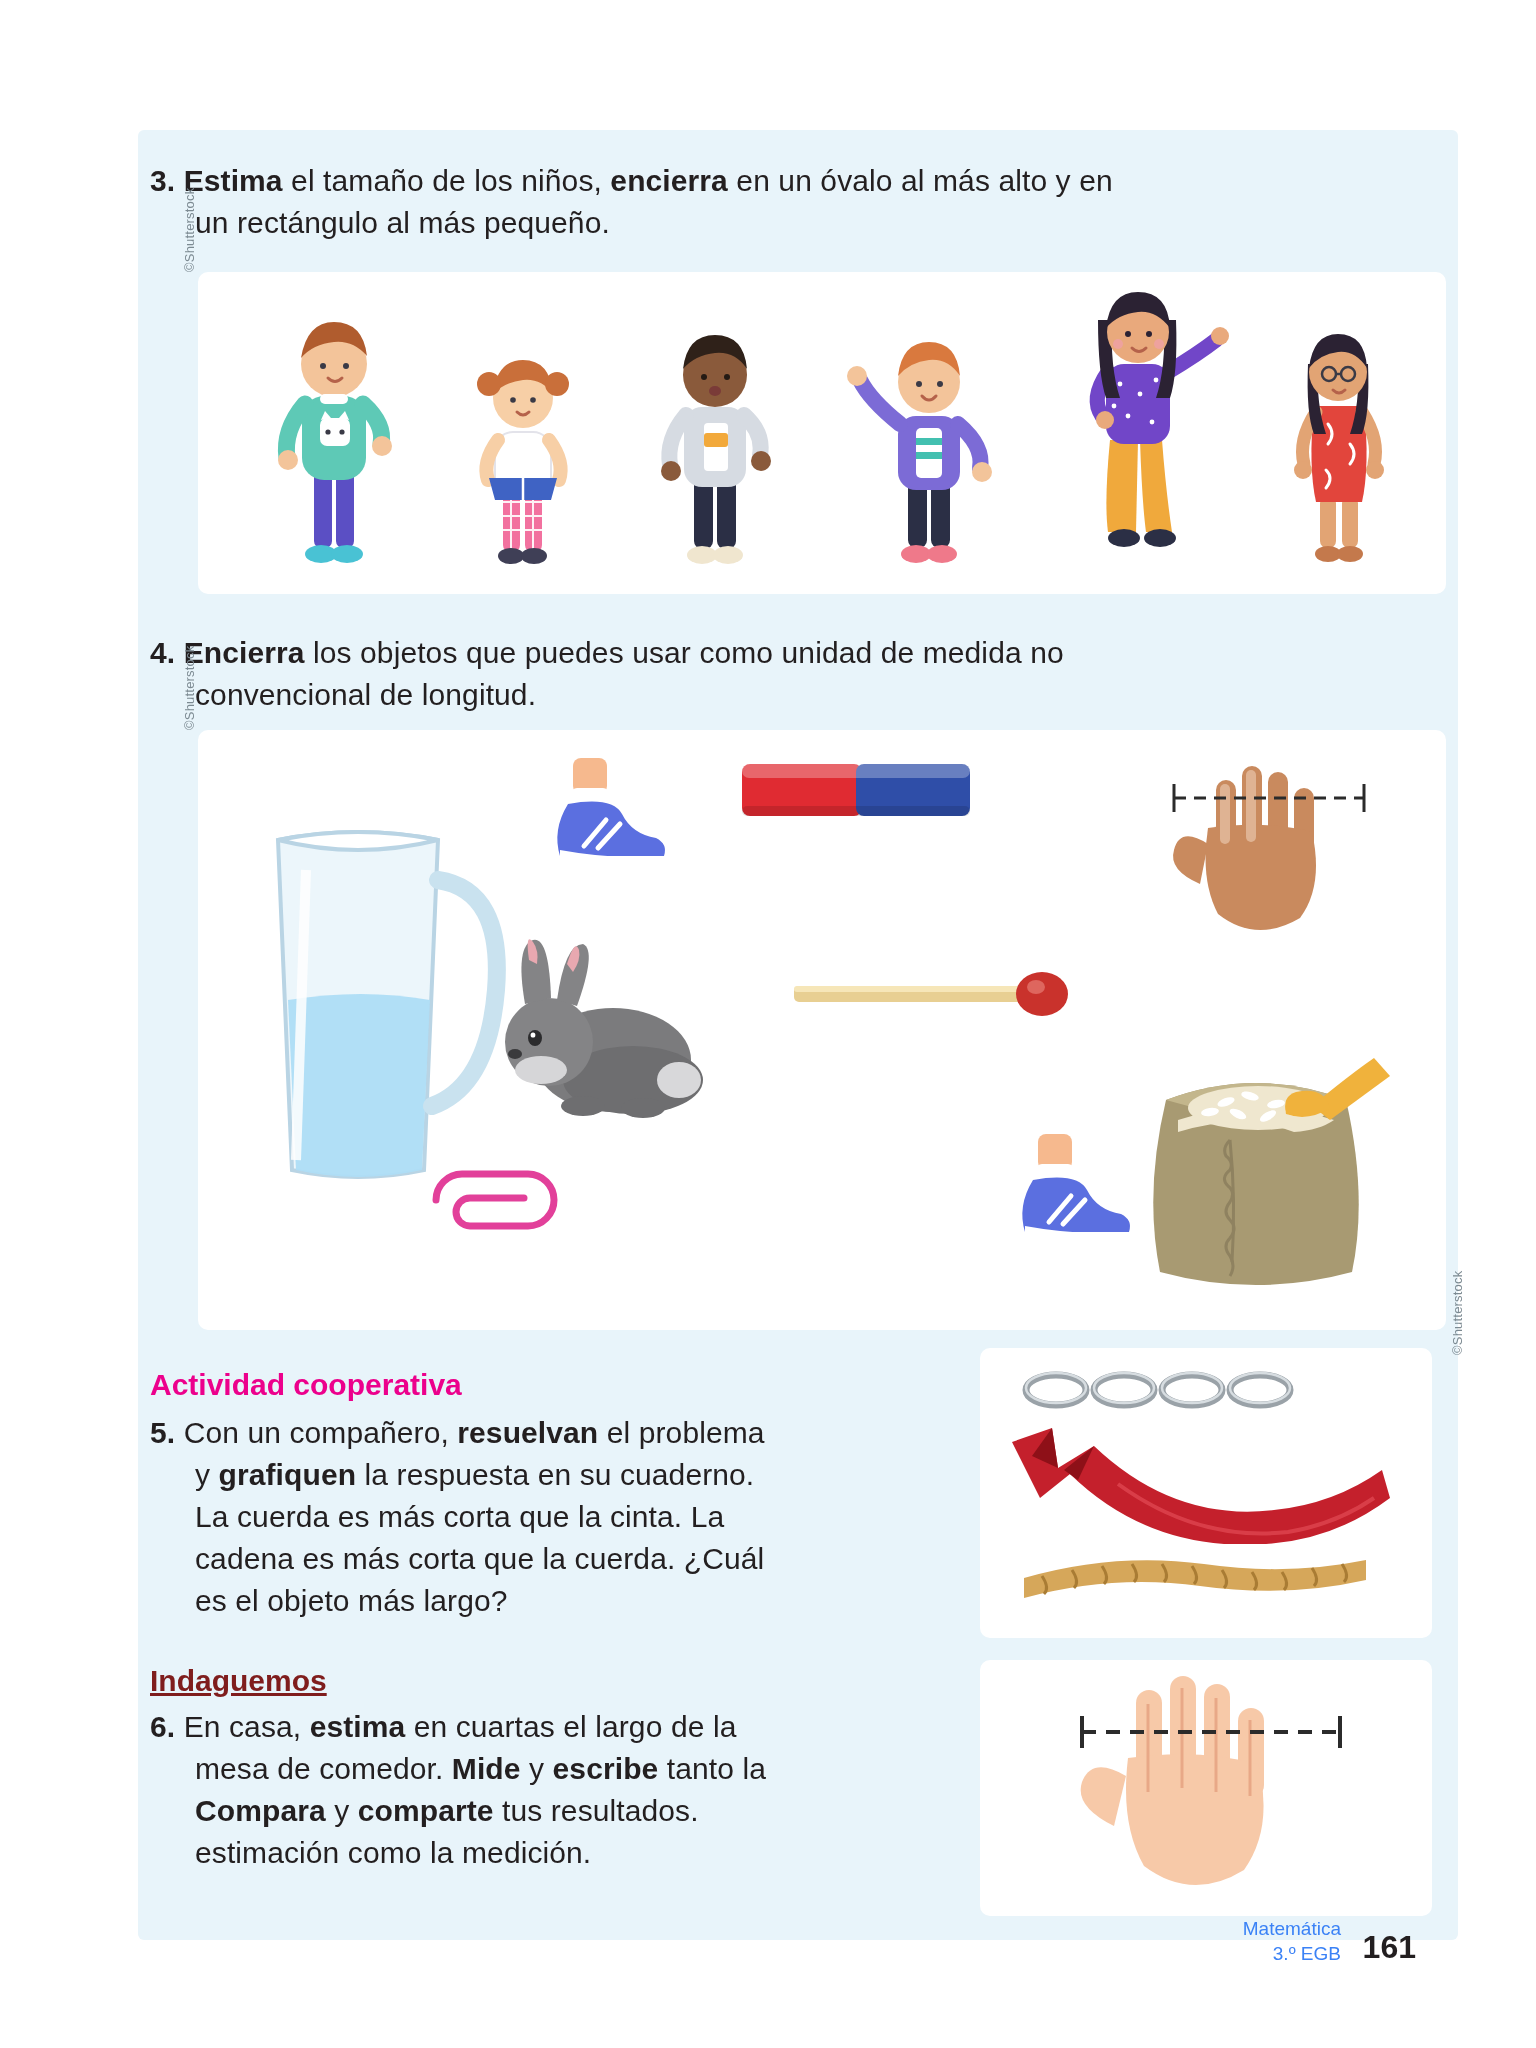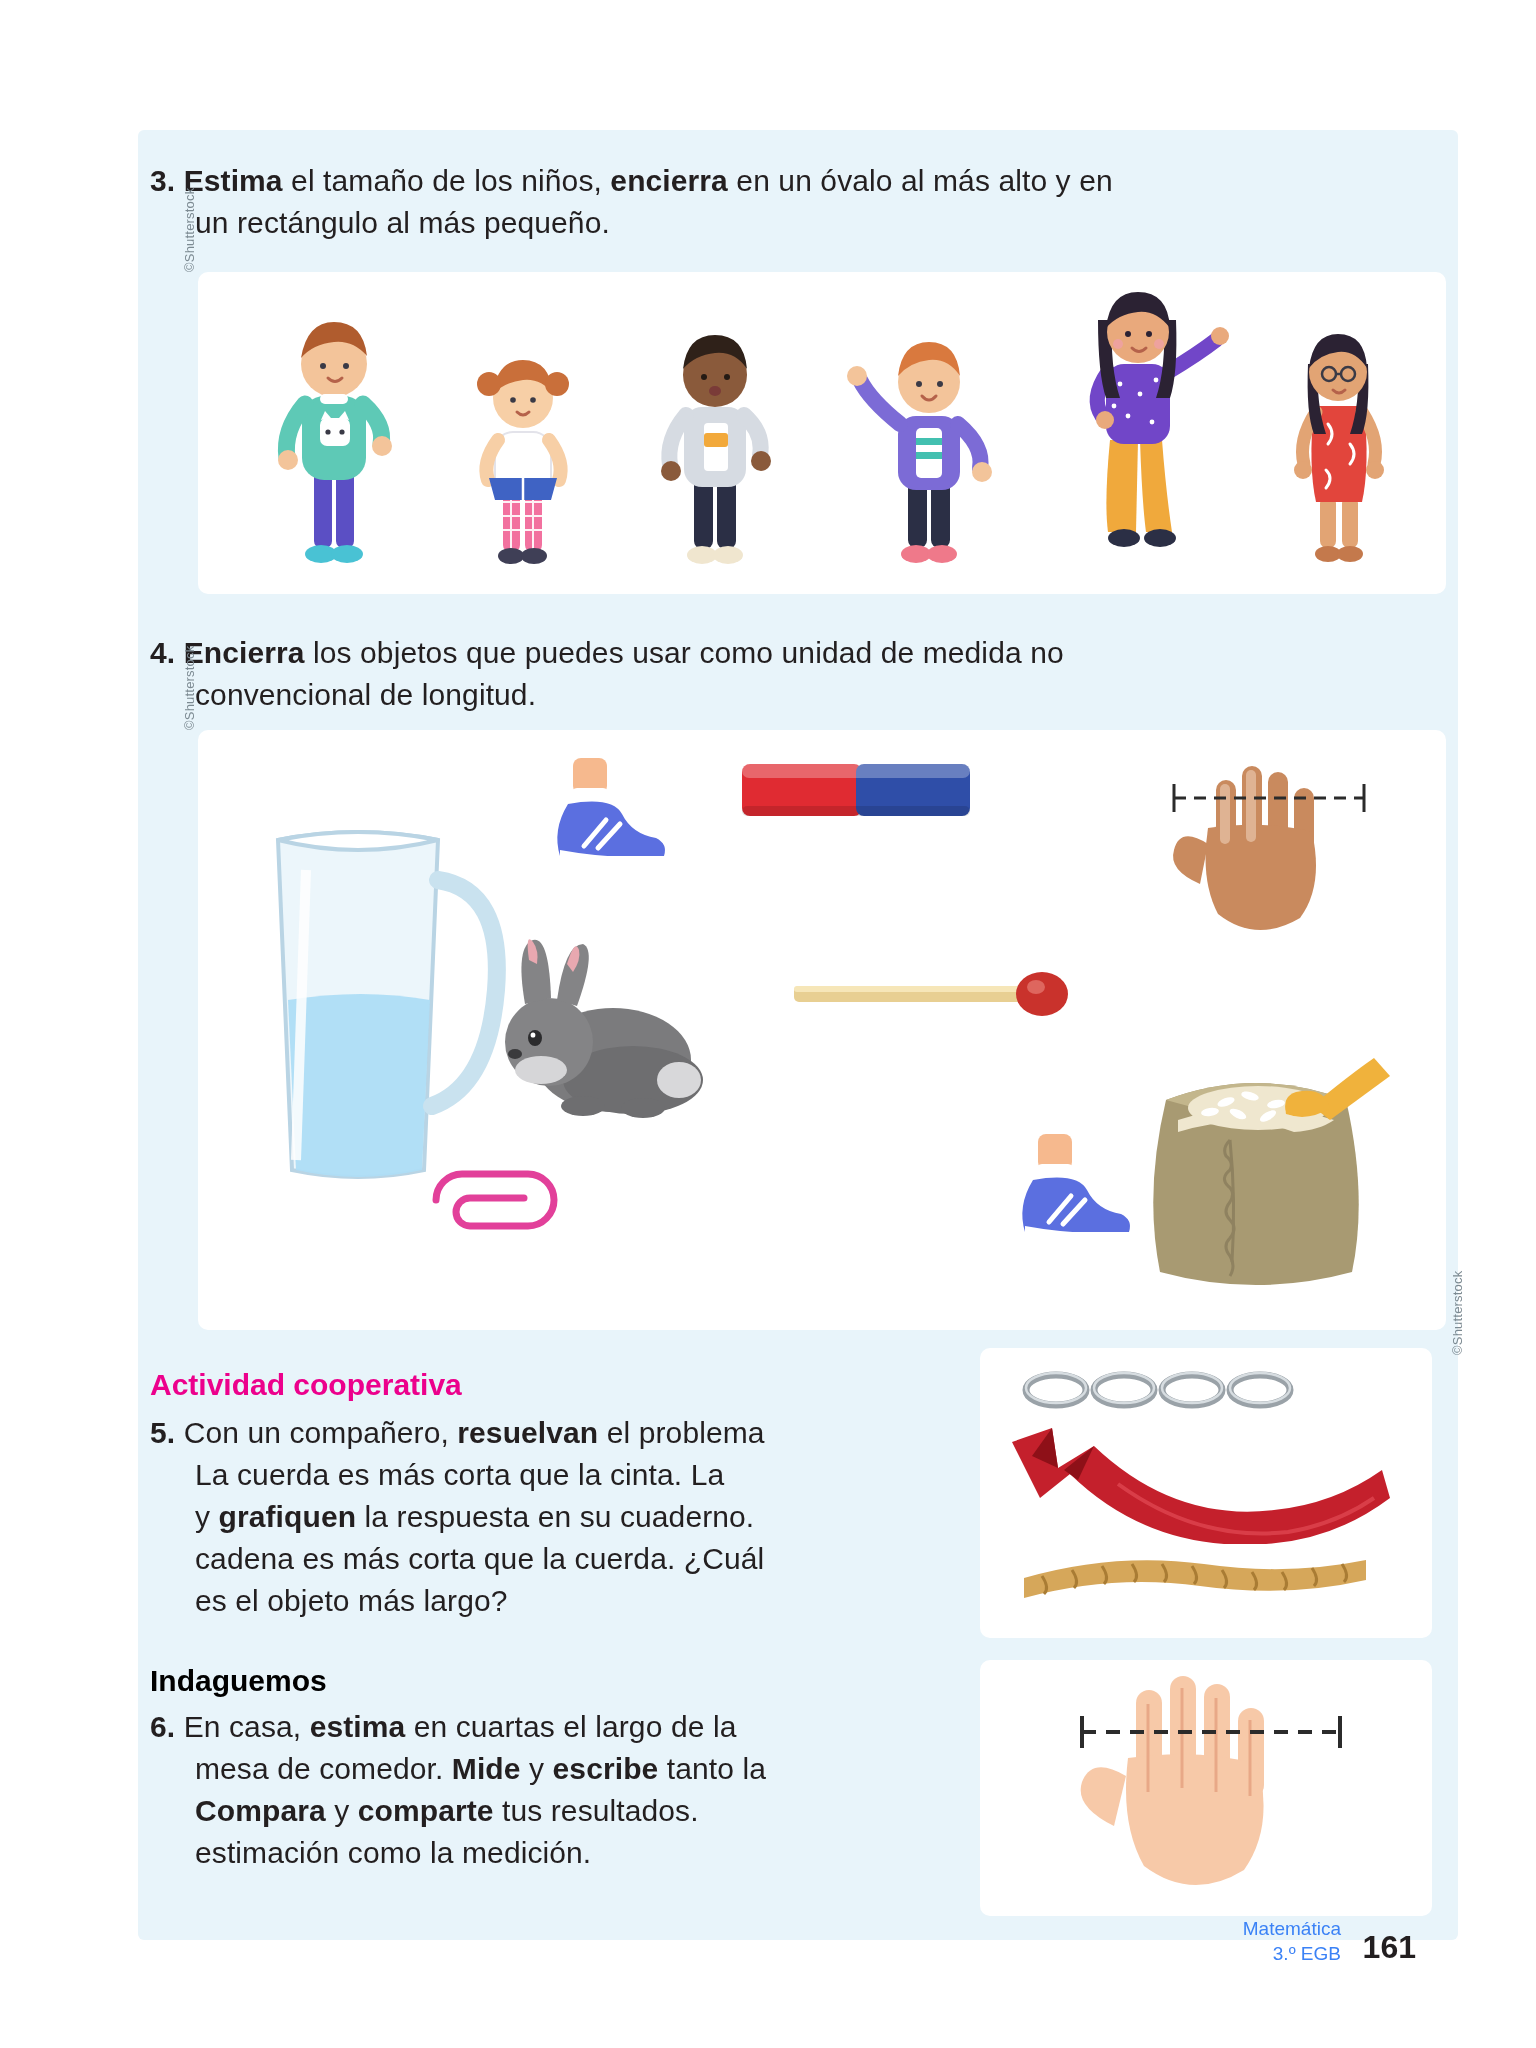--- a/index.html
+++ b/index.html
@@ -59,21 +59,21 @@
     transform-origin: left top;
     white-space: nowrap;
   }
 
   .section-head {
     position: absolute;
     font-size: 30px;
     font-weight: bold;
   }
   .pink { color: #ec008c; }
-  .orange { color: #000000; }
+  .orange { color: #7f1d1d; text-decoration: underline; }
 
   
   .footer-sub {
     position: absolute;
     right: 195px;
     bottom: 82px;
     text-align: right;
     font-size: 19px;
     color: #3b82f6;
     line-height: 25px;
@@ -416,24 +416,24 @@
         </g>
       </svg>
     </div>
   </div>
 
   <div class="section-head pink" style="left:150px; top:1368px;text-align:right;">Actividad cooperativa</div>
 
   <div class="q-text" style="left:150px; top:1412px; width:800px;">
     <span class="q-num">5.</span>
     <span>Con un compañero, </span><span class="b">resuelvan</span><span> el problema</span>
-    <div style="padding-left:45px;"><span>La cuerda es más corta que la cinta. La</span></div>
     <div style="padding-left:45px;">
       <span>y </span><span class="b">grafiquen</span><span> la respuesta en su cuaderno.</span>
     </div>
+    <div style="padding-left:45px;"><span>La cuerda es más corta que la cinta. La</span></div>
     <div style="padding-left:45px;"><span>cadena es más corta que la cuerda. ¿Cuál</span></div>
     <div style="padding-left:45px;"><span>es el objeto más largo?</span></div>
   </div>
 
   <div class="credit" style="left:1450px; top:1355px;">©Shutterstock</div>
 
   <div class="photo-card" style="left:980px; top:1348px; width:452px; height:290px;">
 
     <svg width="300" height="44" viewBox="0 0 300 44" style="position:absolute; left:40px; top:20px;">
       <g fill="none" stroke="#9aa2a8" stroke-width="7">

